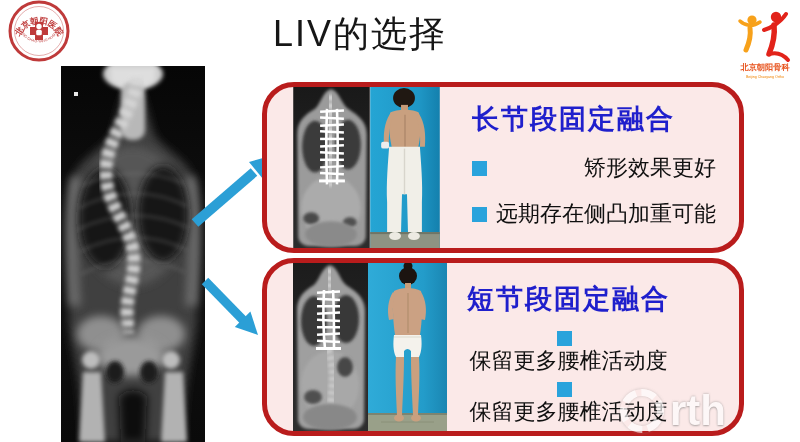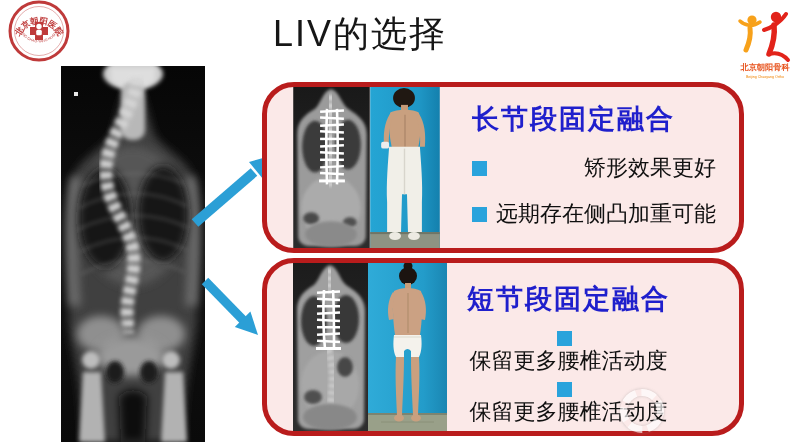--- a/index.html
+++ b/index.html
@@ -299,15 +299,16 @@
       </div>
       <div class="bullet">
         <span class="bullet-square"></span>
         <span>保留更多腰椎活动度</span>
       </div>
     </div>
   </section>
 
   <div class="watermark">
     <span class="wm-ring"></span>
+    <span class="wm-text">rth</span>
   </div>
 
 </div>
 
 </body></html>

